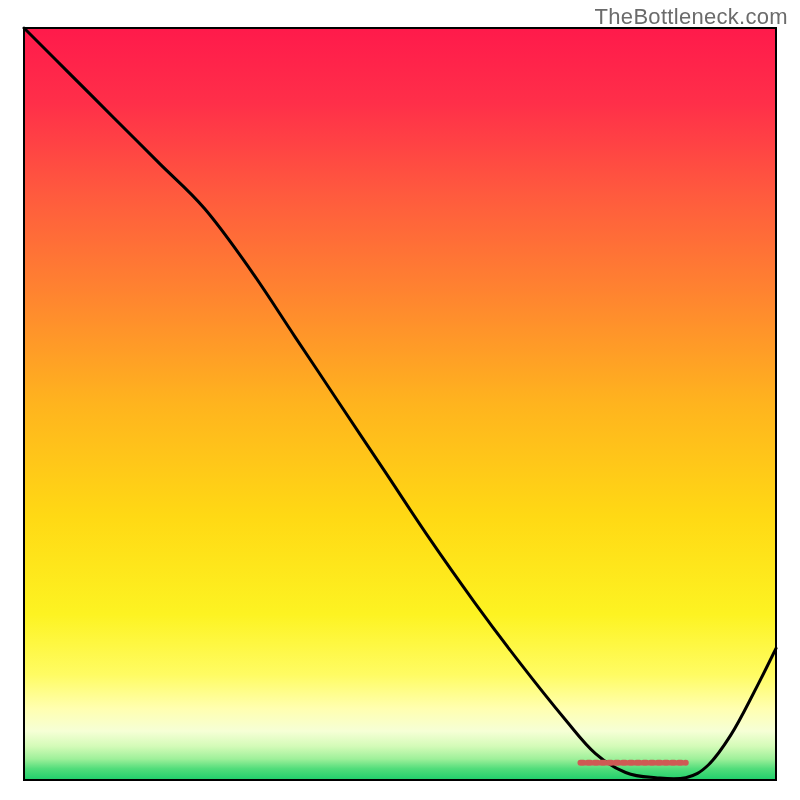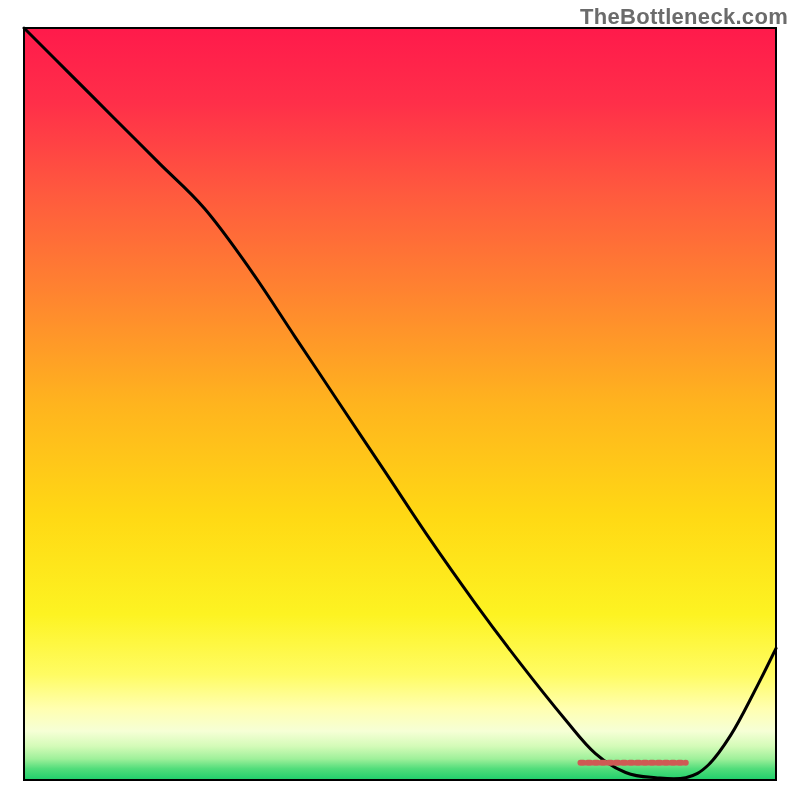--- a/index.html
+++ b/index.html
@@ -14,21 +14,21 @@
   #container {
     position: relative;
     width: 800px;
     height: 800px;
   }
   #watermark {
     position: absolute;
     top: 4px;
     right: 12px;
     font-size: 22px;
-    font-weight: 700;
+    font-weight: 400;
     color: #6b6b6b;
     letter-spacing: 0.3px;
     user-select: none;
     z-index: 20;
   }
   svg { display: block; }
 </style>
 </head>
 <body>
 <div id="container">

